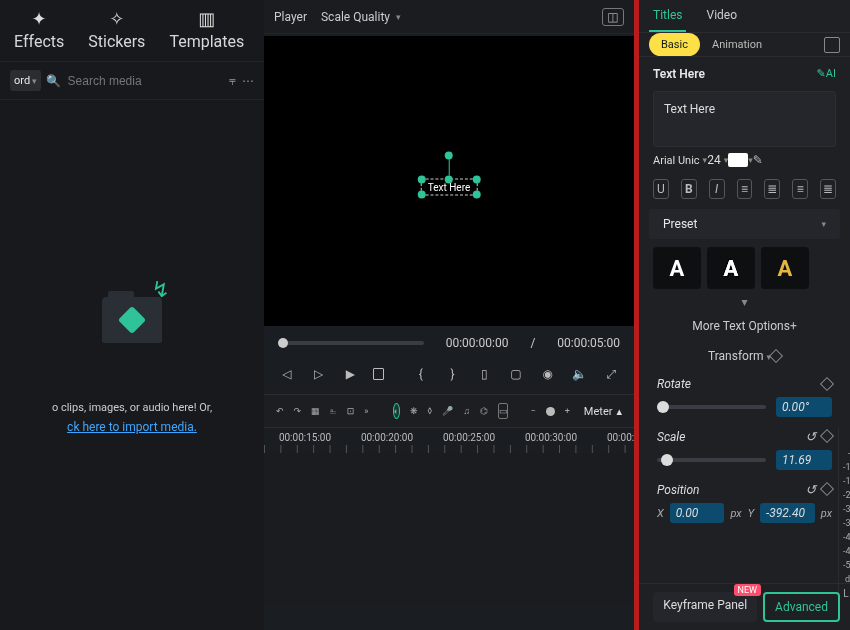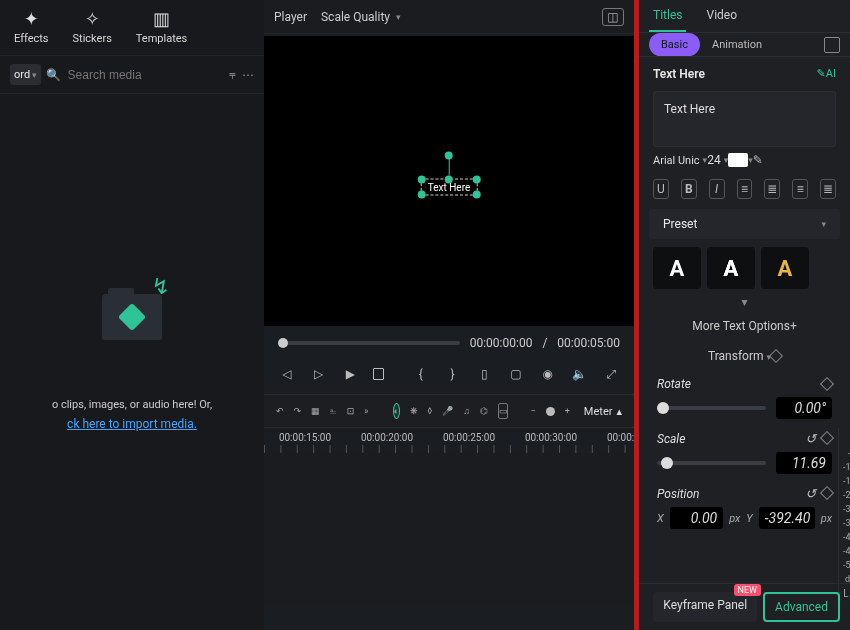--- a/index.html
+++ b/index.html
@@ -17,21 +17,21 @@
   background: #18191c;
   display: flex; flex-direction: column;
 }
 .top-toolbar {
   display: flex; gap: 24px;
   padding: 8px 14px 10px;
   border-bottom: 1px solid #232429;
 }
 .tool-item { display: flex; flex-direction: column; align-items: center; gap: 4px; cursor: pointer; }
 .tool-icon { width: 20px; height: 20px; display: flex; align-items: center; justify-content: center; font-size: 18px; color: #dcdcdc; }
-.tool-label { font-size: 11px; color: #d8d8d8; }
+.tool-label { font-size: 16px; color: #d8d8d8; }
 .search-row {
   display: flex; align-items: center; gap: 6px;
   padding: 8px 10px;
   border-bottom: 1px solid #232429;
 }
 .dd { background: #2b2d33; padding: 4px 4px; border-radius: 3px; font-size: 11px; display: inline-flex; align-items: center; gap:2px;}
 .search-input {
   flex: 1; background: transparent; border: none; color: #bbb;
   font-size: 12px; outline: none;
 }
@@ -73,21 +73,21 @@
   border: 1px dashed #ccc; padding: 2px 6px;
   font-size: 10px; color:#fff;
 }
 .handle {
   width: 8px; height: 8px; background: #2fc497; border-radius: 50%; position: absolute;
 }
 .h-tl{top:-4px;left:-4px}.h-tr{top:-4px;right:-4px}.h-bl{bottom:-4px;left:-4px}.h-br{bottom:-4px;right:-4px}
 .h-tc{top:-4px;left:50%;margin-left:-4px}
 .h-rot{top:-28px;left:50%;margin-left:-4px}
 .h-line{position:absolute;top:-24px;left:50%;width:1px;height:20px;background:#2fc497}
-.scrub-row { display:flex; align-items:center; gap:10px; padding: 8px 14px;}
+.scrub-row { display:flex; align-items:center; gap:22px; padding: 8px 14px;}
 .scrub { flex:1; height:4px; background:#3a3d44; border-radius:2px; position:relative;}
 .scrub-knob { position:absolute; left:0; top:-3px; width:10px; height:10px; background:#ccc; border-radius:50%;}
 .timecode { font-size:12px; color:#ccc; }
 .transport {
   display:flex; align-items:center; gap:14px; padding:6px 14px 10px;
 }
 .tbtn { width:20px; height:20px; display:flex; align-items:center; justify-content:center; color:#bbb; cursor:pointer;}
 .tbtn.sq { border:1.5px solid #bbb; width:12px; height:12px; border-radius:1px; }
 .spacer { flex:1; }
 .timeline-tb {
@@ -117,21 +117,21 @@
 .col-right {
   width: 216px; background:#1e2024;
   display:flex; flex-direction:column;
   border-left:5px solid #b91c1c;
 }
 .tabs{display:flex;border-bottom:1px solid #2a2c32;padding:0 10px;}
 .tab{margin-right:16px; padding:8px 4px;font-size:12px;color:#ccc;cursor:pointer;}
 .tab.active{color:#2fc497;border-bottom:2px solid #2fc497;}
 .subtabs{display:flex;align-items:center;padding:0 10px;border-bottom:1px solid #2a2c32;}
 .pill{padding:5px 12px;font-size:11px;border-radius:12px;cursor:pointer;color:#bbb;}
-.pill.active{background:#8b5cf6;color:#0d1b17;}
+.pill.active{background:#fde047;color:#0d1b17;}
 .save-ic{margin-left:auto;width:16px;height:16px;border:1px solid #888;border-radius:2px;}
 .section{padding:10px 14px;}
 .text-title{font-size:12px;font-weight:600;}
 .ai-ic{float:right;color:#2fc497;font-size:11px;}
 .text-input{
   background:#24262c;border:1px solid #2c2e34;border-radius:3px;
   padding:10px; font-size:12px; color:#ddd; height:56px; width:100%;
 }
 .font-row{display:flex;align-items:center;padding:6px 14px;}
 .font-dd{background:transparent;border:none;color:#ddd;font-size:11px;display:inline-flex;align-items:center;gap:3px;cursor:pointer;}
@@ -147,21 +147,21 @@
 .pB{color:#fff;text-shadow:0 0 0 #fff, -1px -1px 0 #000,1px 1px 0 #000;}
 .pC{color:#e5b742;}
 .more-caret{text-align:center;color:#888;cursor:pointer;padding:2px;}
 .opt-row{padding:8px 14px;display:flex;align-items:center;justify-content:center;font-size:12px;color:#ccc;}
 .opt-row .add{color:#bbb;}
 .diamond{width:10px;height:10px;border:1px solid #888;transform:rotate(45deg);}
 .prop{padding:6px 18px;font-style:italic;}
 .prop-hdr{display:flex;align-items:center;justify-content:space-between;font-size:12px;color:#ddd;margin-bottom:6px;}
 .mini-slider{height:4px;background:#3a3d44;border-radius:2px;position:relative;flex:1;margin-right:10px;}
 .knob{position:absolute;top:-4px;width:12px;height:12px;background:#dcdcdc;border-radius:50%;}
-.val-box{background:#000000;padding:3px 6px;border-radius:3px;font-size:14px;color:#ddd;width:56px;text-align:right;}
+.val-box{background:#0c4a6e;padding:3px 6px;border-radius:3px;font-size:12px;color:#ddd;width:56px;text-align:left;}
 .pos-row{display:flex;align-items:center;gap:6px;font-size:11px;color:#aaa;}
 .reset-ic{font-size:13px;color:#bbb;}
 .right-scroll{flex:1;overflow:hidden;}
 .bottom-bts{display:flex;justify-content:flex-end;gap:6px;padding:8px 10px;border-top:1px solid #2a2c32;position:relative;}
 .btn{padding:6px 10px;font-size:12px;border-radius:4px;cursor:pointer;}
 .btn-kf{background:#24262c;color:#ddd;position:relative;}
 .new-badge{position:absolute;top:-8px;right:-4px;background:#ff4d6d;color:#fff;font-size:9px;padding:1px 4px;border-radius:3px;}
 .btn-adv{border:2px solid #2fc497;color:#2fc497;background:transparent;}
 </style>
 </head>

